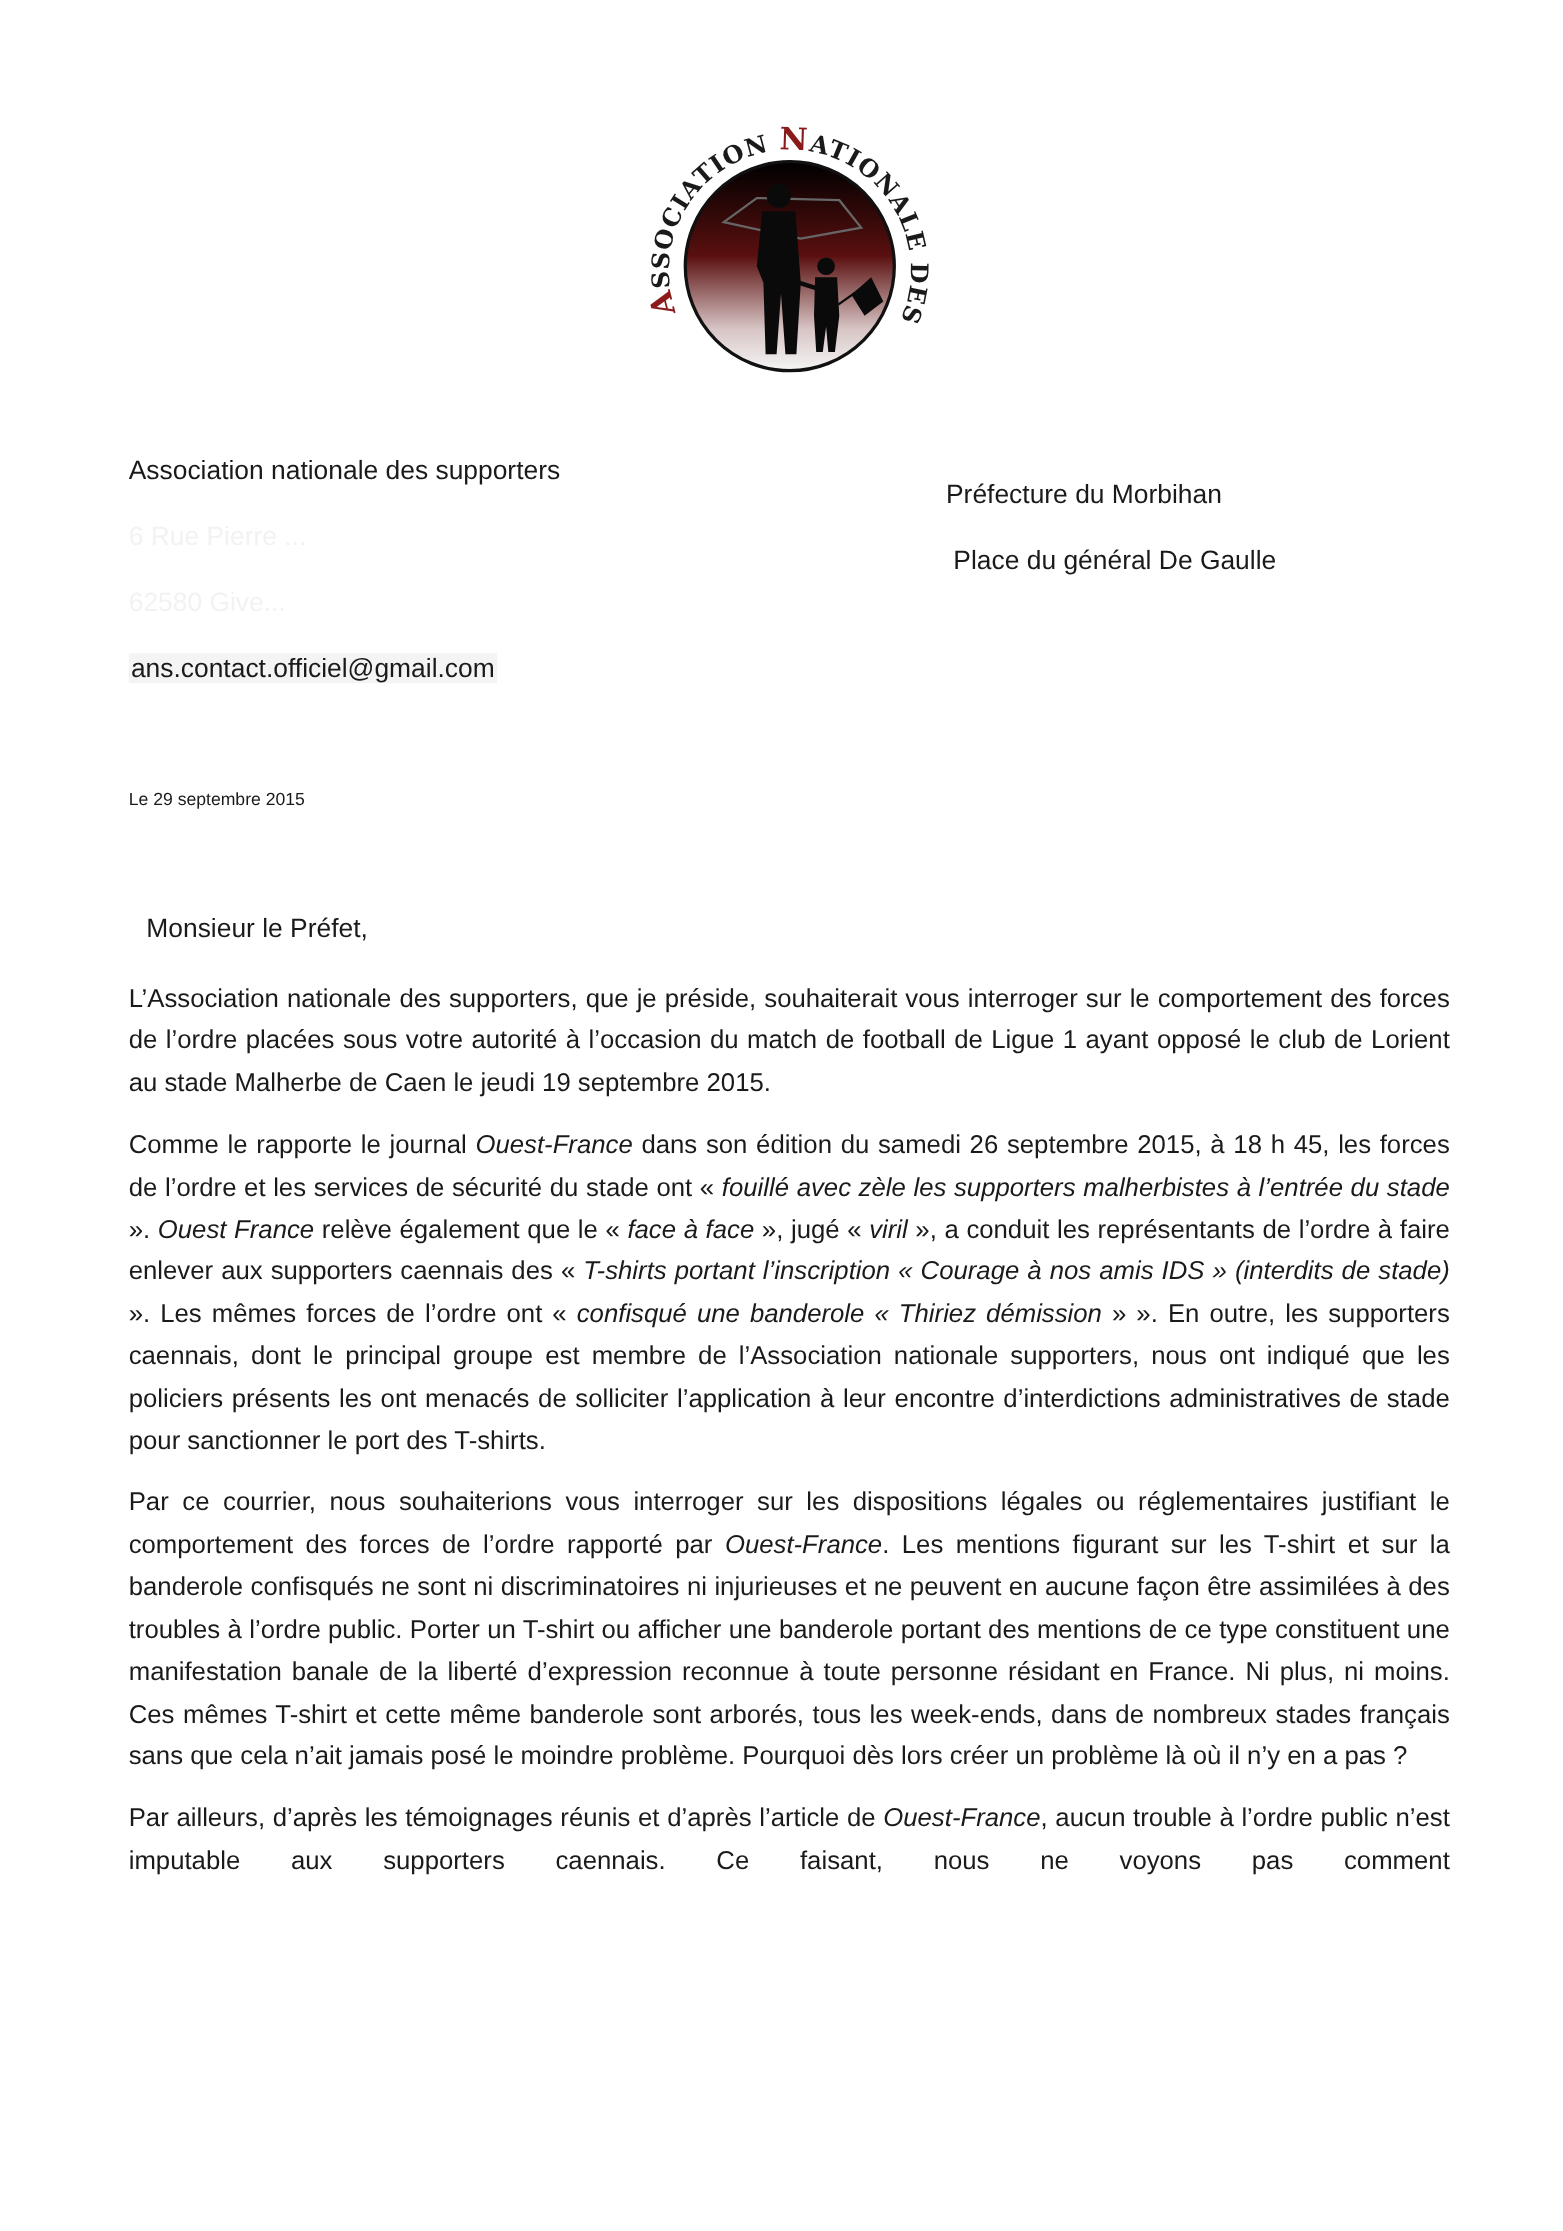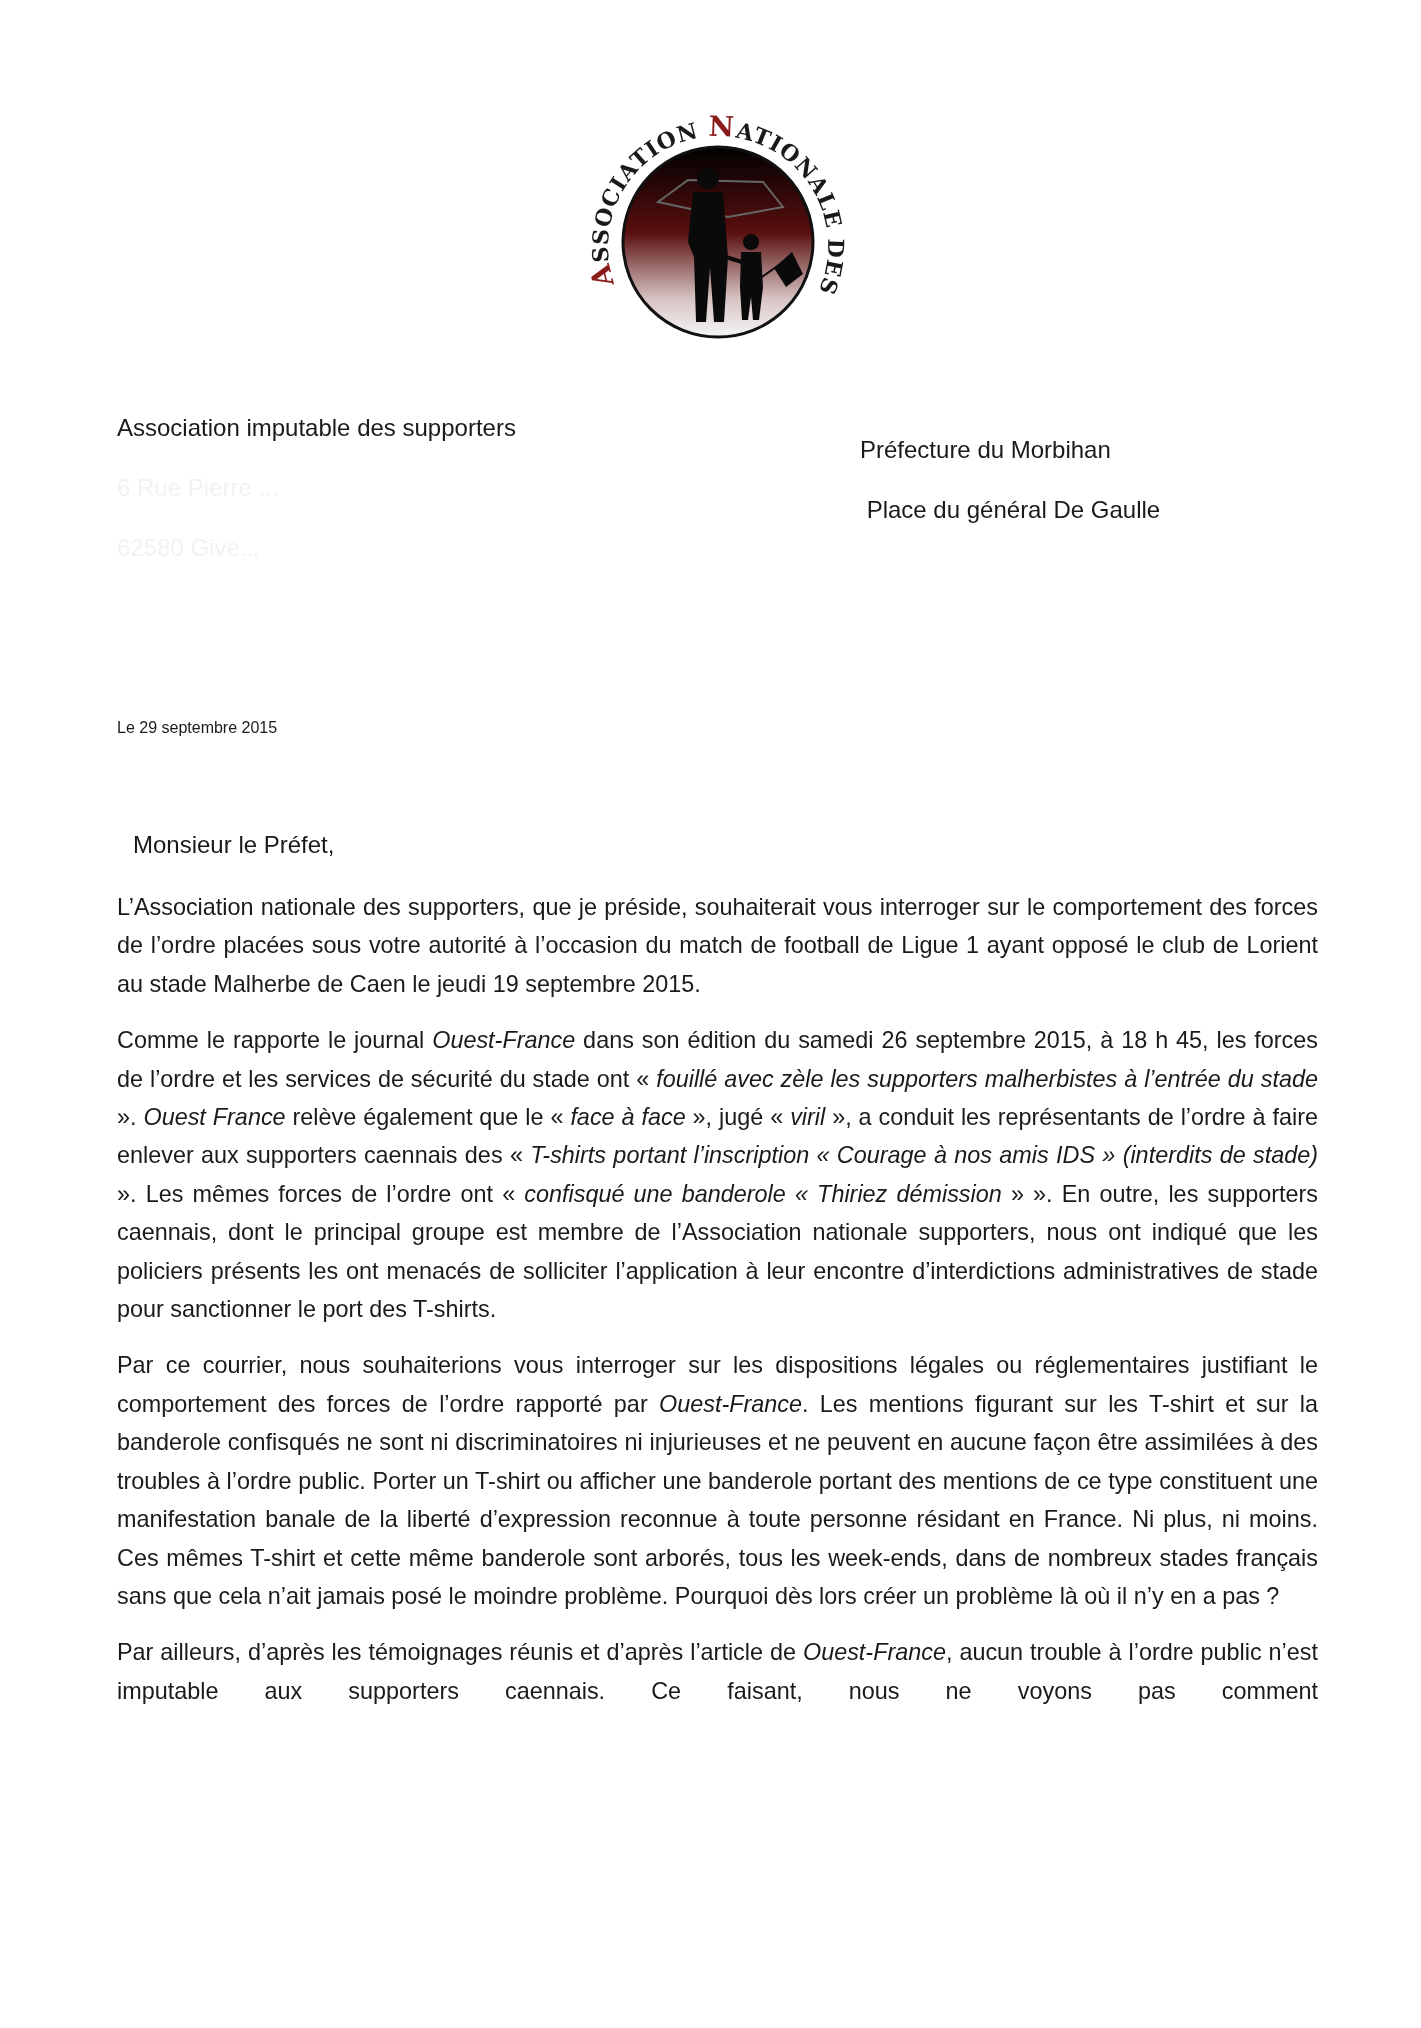--- a/index.html
+++ b/index.html
@@ -60,23 +60,24 @@
 
     <line x1="184" y1="185" x2="208" y2="168" stroke="#0a0a0a" stroke-width="2"></line>
     <path d="M 196 176 L 214 160 L 225 182 L 208 195 Z" fill="#0a0a0a"></path>
     <text font-family="DejaVu Serif, serif" font-weight="bold" font-size="22" fill="#1a1a1a" letter-spacing="1">
       <textPath href="#arc" startOffset="2%"><tspan fill="#8b1a1a" font-size="28">A</tspan>SSOCIATION <tspan fill="#8b1a1a" font-size="28">N</tspan>ATIONALE DES <tspan fill="#8b1a1a" font-size="28">S</tspan>UPPORTERS</textPath>
     </text>
   </svg>
 </div>
 
 <div class="addr" style="left:117px; top:413px;">
-  <div class="addr-line">Association imputable des supporters</div>
+  <div class="addr-line">Association nationale des supporters</div>
   <div class="addr-line faint">6 Rue Pierre ...</div>
   <div class="addr-line faint">62580 Give...</div>
+  <div class="addr-line"><span class="email-hl">ans.contact.officiel@gmail.com</span></div>
 </div>
 
 <div class="addr" style="left:860px; top:435px;">
   <div class="addr-line">Préfecture du Morbihan</div>
   <div class="addr-line" style="white-space:pre;"> Place du général De Gaulle</div>
 </div>
 
 <div class="date">Le 29 septembre 2015</div>
 <div class="salutation">Monsieur le Préfet,</div>
 

